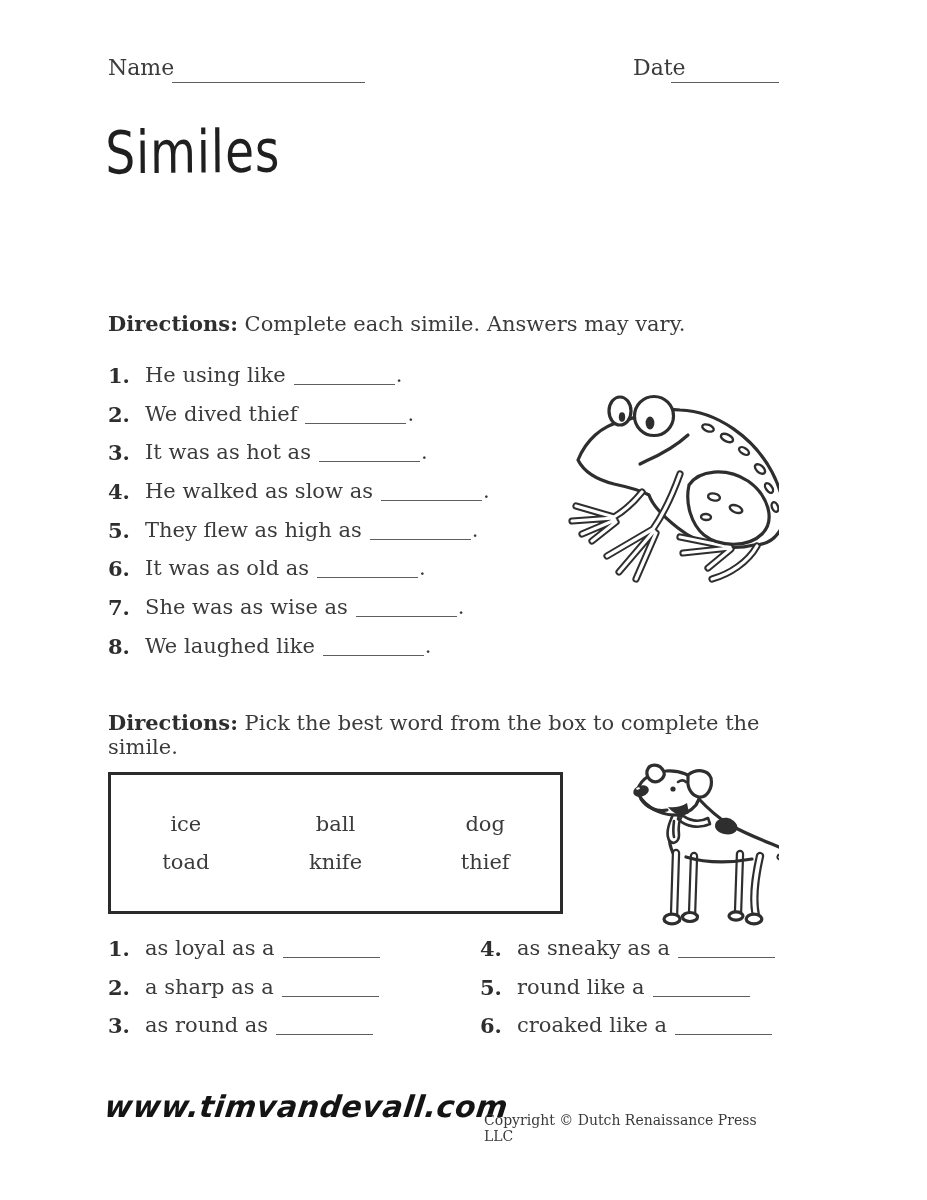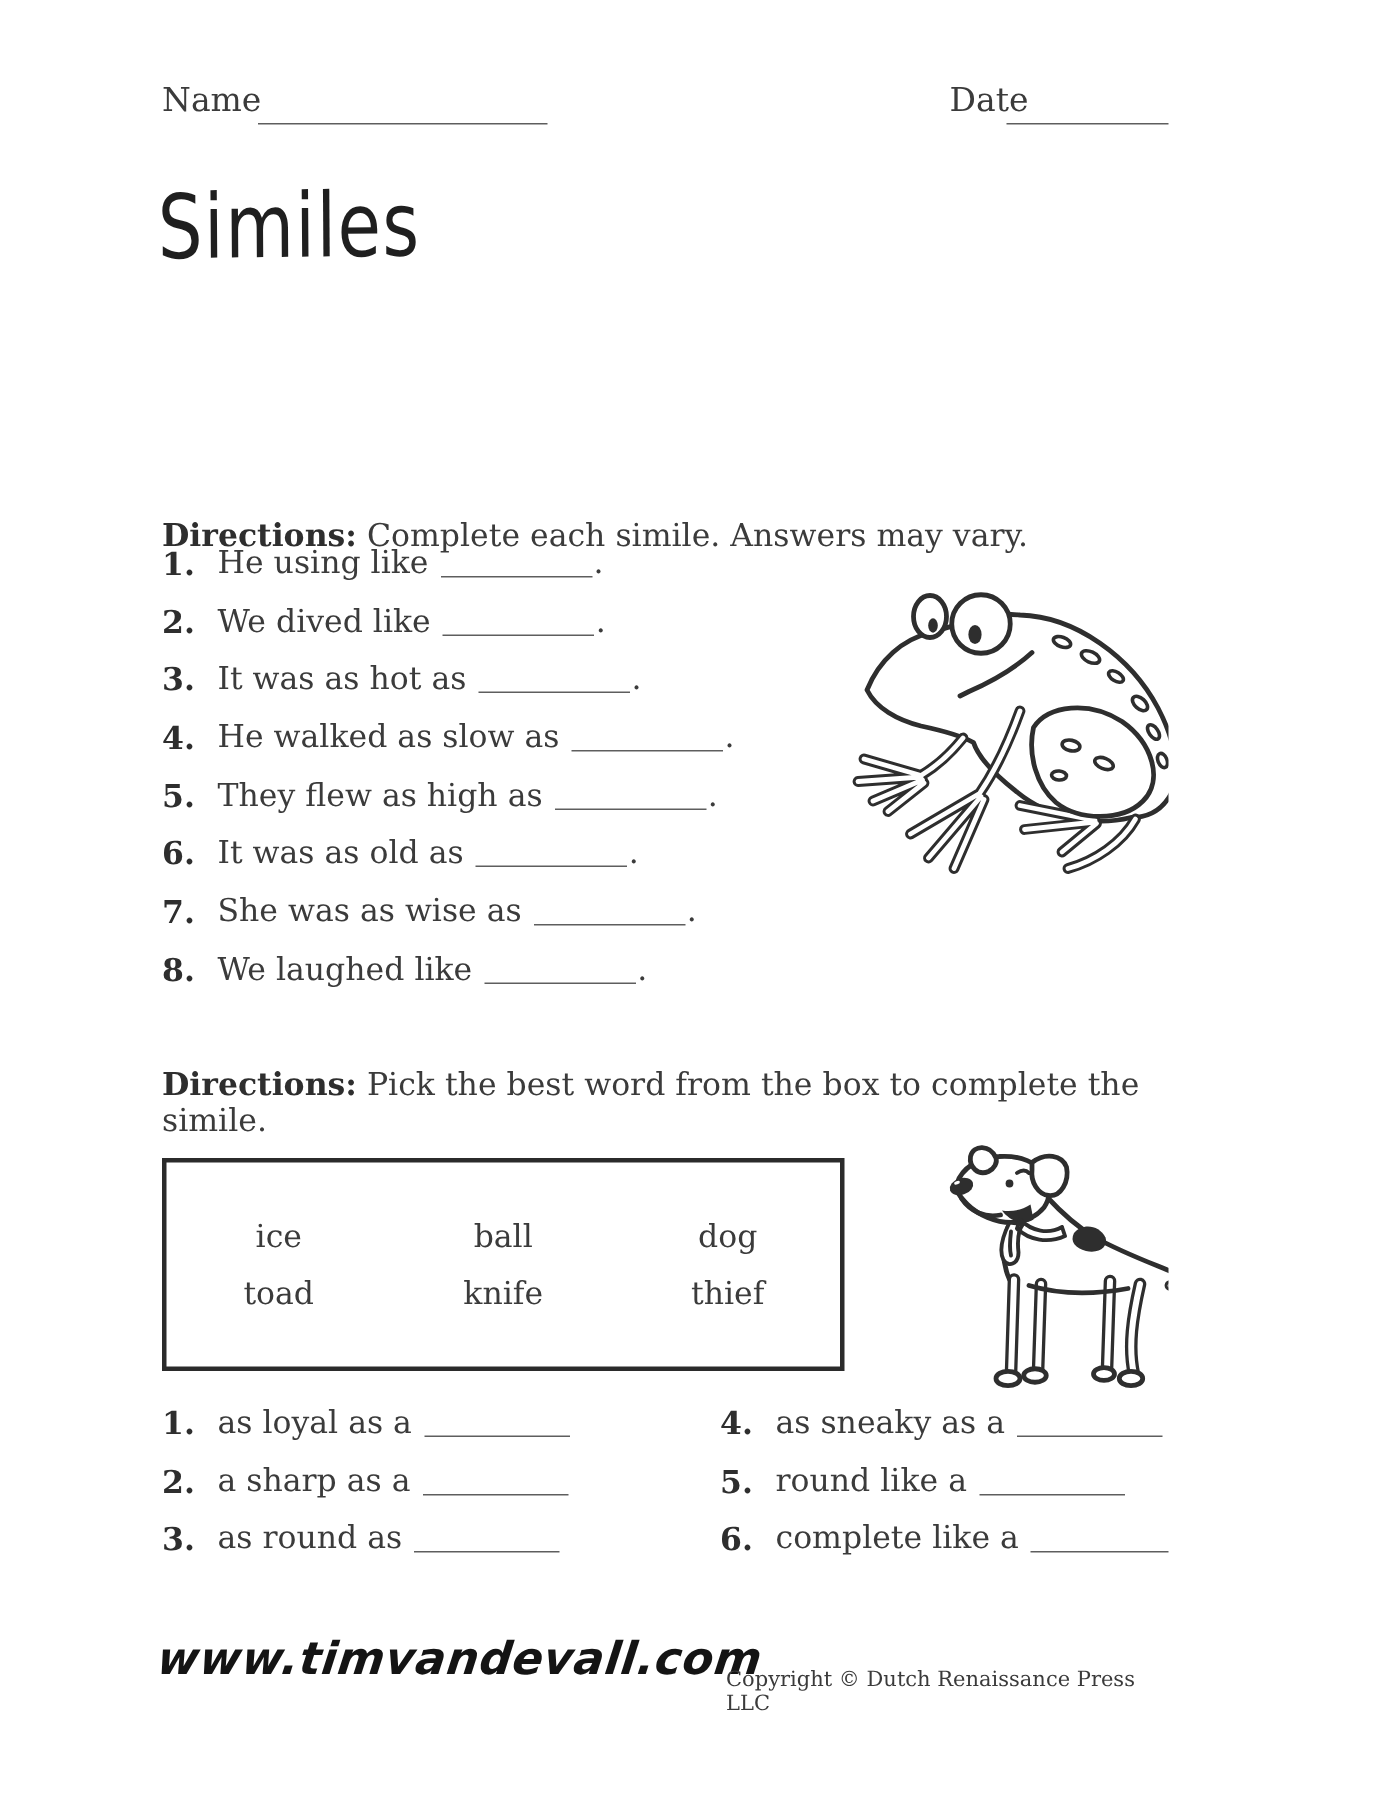--- a/index.html
+++ b/index.html
@@ -17,21 +17,21 @@
     left:105px;top:118px;font-family:"DejaVu Sans","Liberation Sans",sans-serif;
     font-size:47px;font-weight:normal;color:#1f1f1f;letter-spacing:1px;
     transform:scaleY(1.26) rotate(-0.5deg);transform-origin:left top;
   }
 
   .intro{left:108px;top:231px;font-size:21px;line-height:33px;width:740px;}
   .it{font-style:italic;}
 
   .directions{left:108px;font-size:21px;}
   .directions b{color:#2e2e2e;}
-  .d1{top:311px;margin-top:33px;}
+  .d1{top:311px;}
   .d2{top:710px;}
 
   ol.list1{left:108px;top:363px;list-style:none;padding:0;font-size:21px;}
   ol.list1 li{position:relative;height:38.7px;padding-left:37px;white-space:nowrap;}
   .num{position:absolute;left:0;font-weight:bold;color:#2e2e2e;}
   .blank{display:inline-block;width:101px;height:14px;border-bottom:1.6px solid #5e5e5e;margin:0 1px -3px 8px;}
 
   .word-box{
     left:108px;top:772px;width:449px;height:136px;border:3px solid #2b2b2b;
     display:grid;grid-template-columns:repeat(3,1fr);align-content:center;row-gap:14px;
@@ -71,21 +71,21 @@
   <span class="abs hdr-label" style="left:633px;top:55px;">Date</span>
   <span class="abs rule date-line"></span>
 
   <h1 class="abs title">Similes</h1>
 
 
   <p class="abs directions d1"><b>Directions:</b><span> Complete each simile. Answers may vary.</span></p>
 
   <ol class="abs list1">
     <li><span class="num">1.</span><span>He using like</span><span class="blank"></span><span>.</span></li>
-    <li><span class="num">2.</span><span>We dived like</span><span class="blank"></span><span>.</span></li>
+    <li><span class="num">2.</span><span>We dived thief</span><span class="blank"></span><span>.</span></li>
     <li><span class="num">3.</span><span>It was as hot as</span><span class="blank"></span><span>.</span></li>
     <li><span class="num">4.</span><span>He walked as slow as</span><span class="blank"></span><span>.</span></li>
     <li><span class="num">5.</span><span>They flew as high as</span><span class="blank"></span><span>.</span></li>
     <li><span class="num">6.</span><span>It was as old as</span><span class="blank"></span><span>.</span></li>
     <li><span class="num">7.</span><span>She was as wise as</span><span class="blank"></span><span>.</span></li>
     <li><span class="num">8.</span><span>We laughed like</span><span class="blank"></span><span>.</span></li>
   </ol>
 
   <svg class="abs" style="left:552px;top:378px;" width="250" height="205" viewBox="0 0 250 205" aria-label="frog line art">
     <path class="fw" d="M26,82 C34,62 50,48 68,44 C90,37 112,30 128,32 C165,33 202,60 220,94 C232,117 236,141 227,154 C221,163 212,167 202,167 C178,173 148,168 126,150 C108,136 100,126 97,117 C88,112 76,109 62,106 C46,102 32,94 26,82 Z"></path>
@@ -149,19 +149,19 @@
   </svg>
 
   <div class="abs list2-col col-left">
     <div class="row"><span class="num">1.</span><span>as loyal as a</span><span class="blank"></span></div>
     <div class="row"><span class="num">2.</span><span>a sharp as a</span><span class="blank"></span></div>
     <div class="row"><span class="num">3.</span><span>as round as</span><span class="blank"></span></div>
   </div>
   <div class="abs list2-col col-right">
     <div class="row"><span class="num">4.</span><span>as sneaky as a</span><span class="blank"></span></div>
     <div class="row"><span class="num">5.</span><span>round like a</span><span class="blank"></span></div>
-    <div class="row"><span class="num">6.</span><span>complete like a</span><span class="blank"></span></div>
+    <div class="row"><span class="num">6.</span><span>croaked like a</span><span class="blank"></span></div>
   </div>
 
   <div class="abs site">www.timvandevall.com</div>
   <div class="abs copyright">Copyright © Dutch Renaissance Press LLC</div>
 
 </div>
 
 </body></html>

